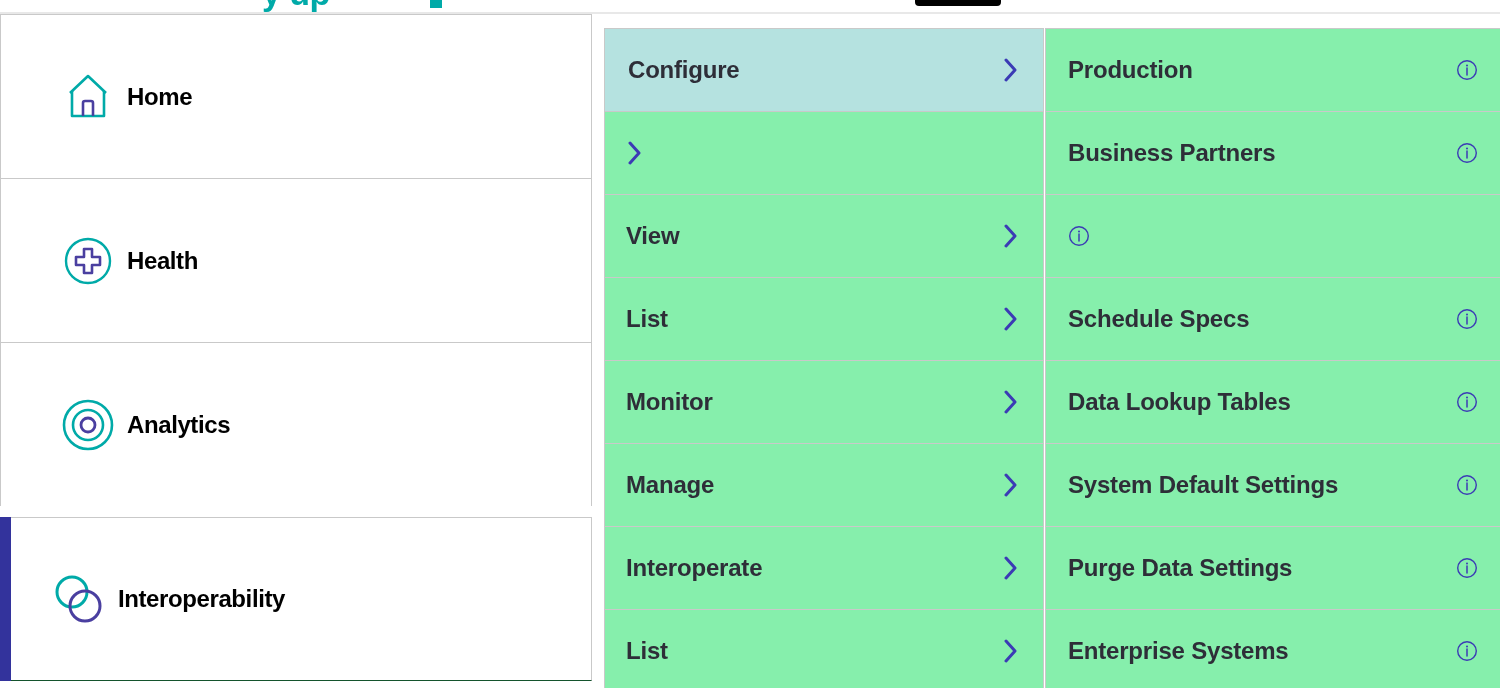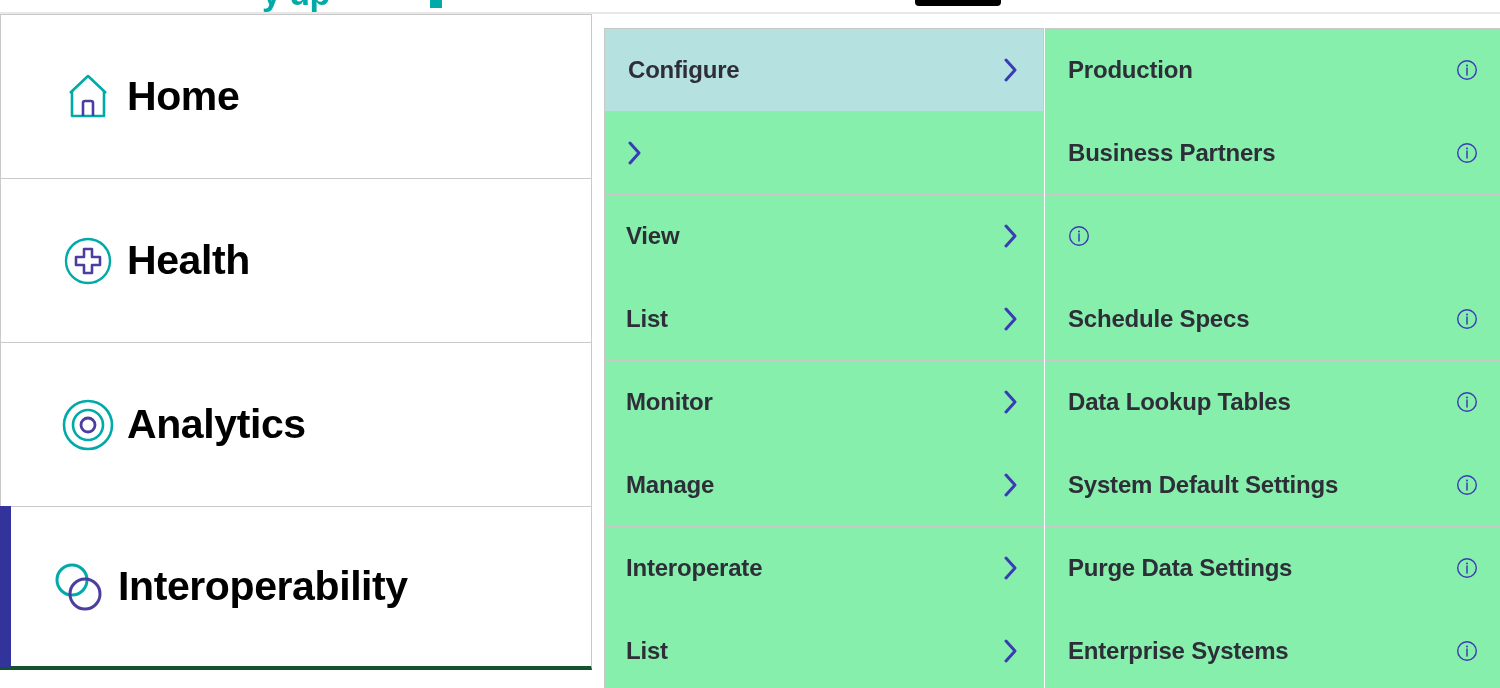--- a/index.html
+++ b/index.html
@@ -79,21 +79,21 @@
     position: relative;
     height: 164px;
     background: #ffffff;
     border: 1px solid #c9c9c9;
     border-bottom: none;
     display: flex;
     align-items: center;
     padding-left: 18px;
     cursor: pointer;
   }
-  .rail-item:last-child { border-bottom: 4px solid #14532d; }
+  .rail-item:last-child { border-bottom: 1px solid #14532d; margin-top: 11px; }
 
   .rail-item.active {
     border-left: none;
     padding-left: 18px;
   }
   .rail-item.active::before {
     content: "";
     position: absolute;
     left: 0; top: -1px; bottom: -1px;
     width: 11px;
@@ -107,21 +107,21 @@
     flex: 0 0 62px;
     margin-left: 38px;
     margin-right: 8px;
     display: flex;
     align-items: center;
     justify-content: center;
   }
   .rail-item.active .rail-icon { margin-left: 30px; }
 
   .rail-label {
-    font-size: 41px;
+    font-size: 24px;
     font-weight: 800;
     letter-spacing: -0.4px;
     color: #000000;
     white-space: nowrap;
   }
 
   
   .col-mid {
     position: absolute;
     left: 604px; top: 14px;

